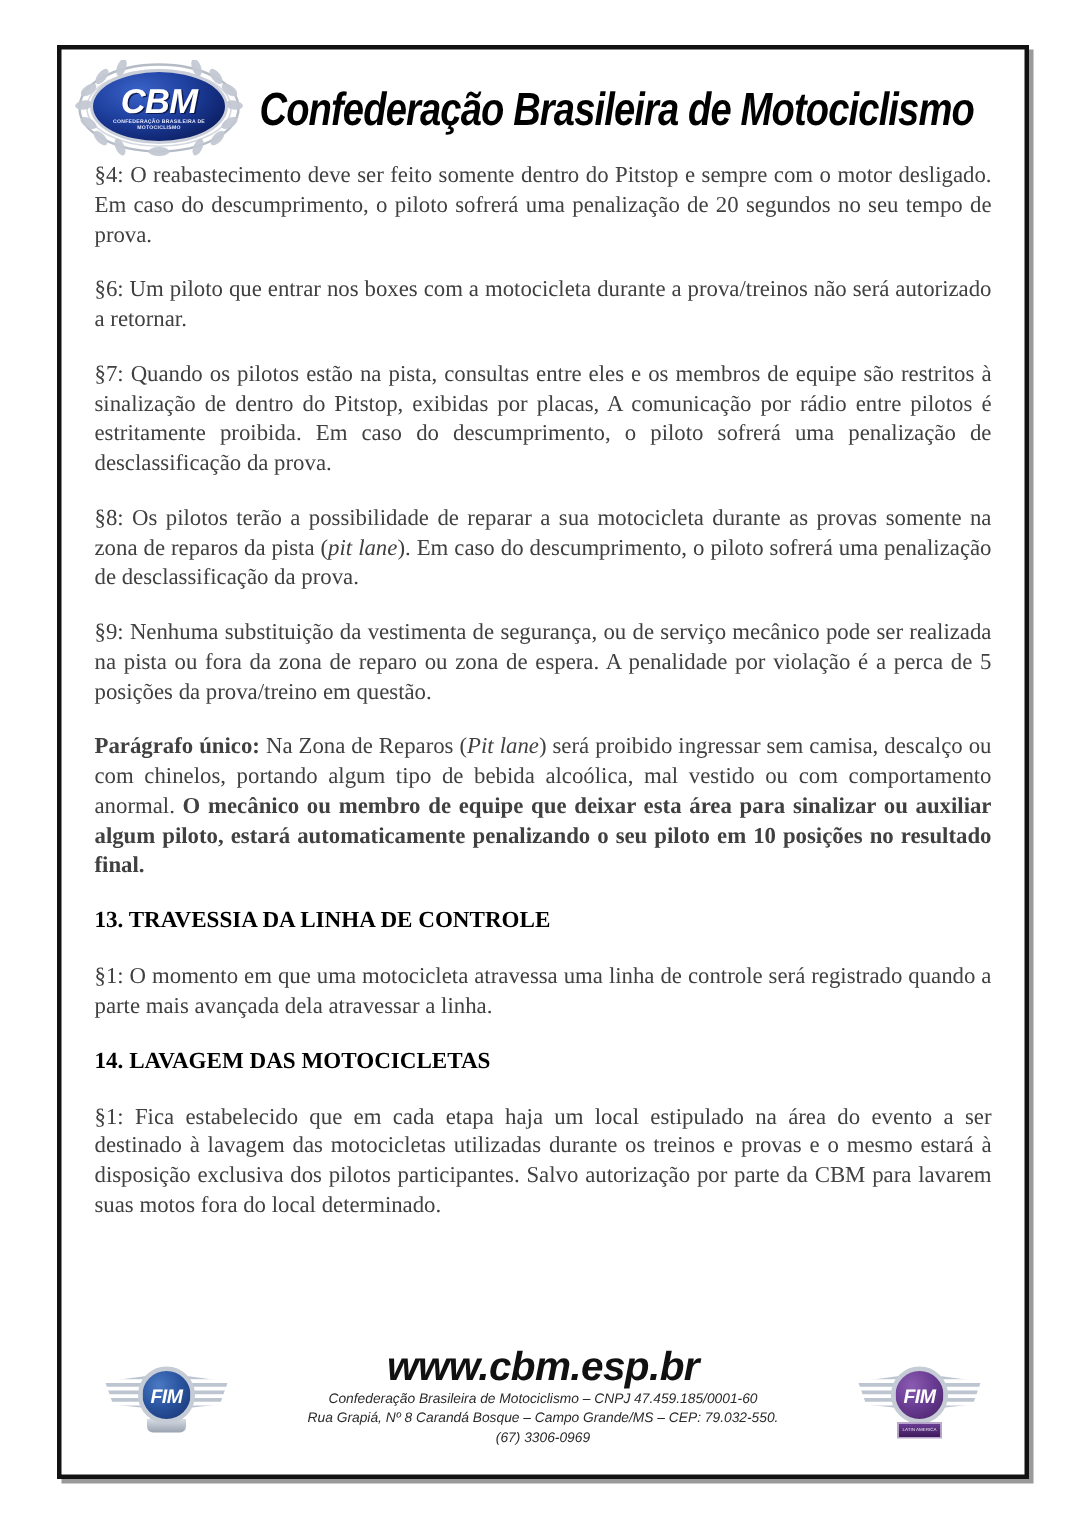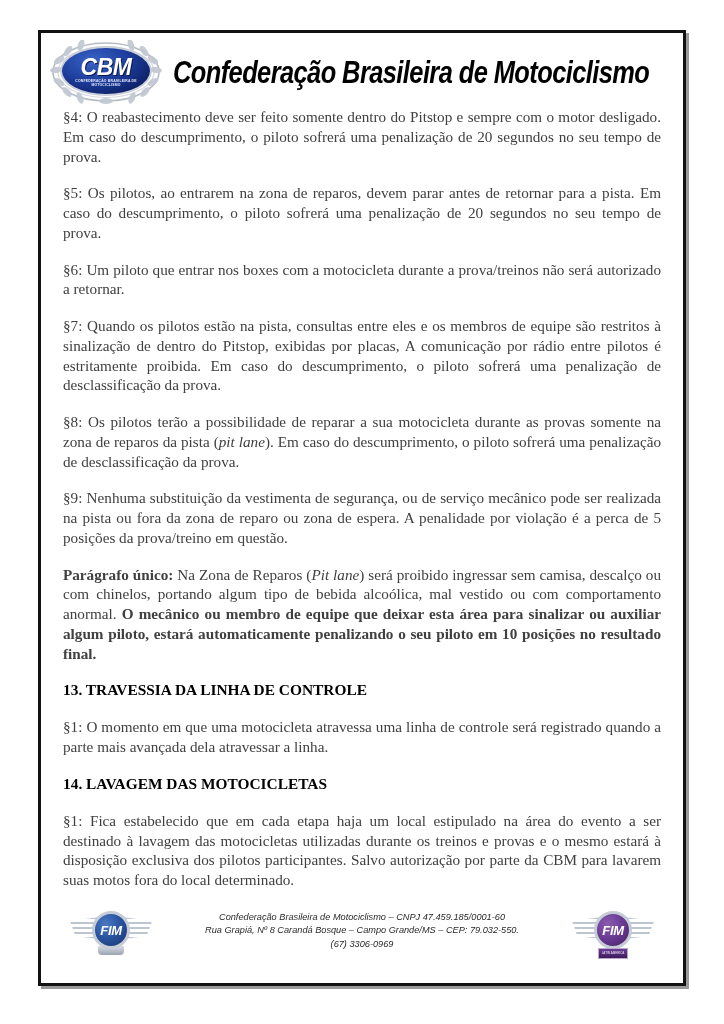--- a/index.html
+++ b/index.html
@@ -277,21 +277,20 @@
         <div class="cbm-oval">
           <div class="cbm-text">CBM</div>
           <div class="cbm-sub">CONFEDERAÇÃO BRASILEIRA DE MOTOCICLISMO</div>
         </div>
       </div>
       <div class="header-title">Confederação Brasileira de Motociclismo</div>
     </div>
 
     <div class="content" id="doc-body">
         <p class="para">§4: O reabastecimento deve ser feito somente dentro do Pitstop e sempre com o motor desligado. Em caso do descumprimento, o piloto sofrerá uma penalização de 20 segundos no seu tempo de prova.</p>
-        <p class="para">§5: Os pilotos, ao entrarem na zona de reparos, devem parar antes de retornar para a pista. Em caso do descumprimento, o piloto sofrerá uma penalização de 20 segundos no seu tempo de prova.</p>
         <p class="para">§6: Um piloto que entrar nos boxes com a motocicleta durante a prova/treinos não será autorizado a retornar.</p>
         <p class="para">§7: Quando os pilotos estão na pista, consultas entre eles e os membros de equipe são restritos à sinalização de dentro do Pitstop, exibidas por placas, A comunicação por rádio entre pilotos é estritamente proibida. Em caso do descumprimento, o piloto sofrerá uma penalização de desclassificação da prova.</p>
         <p class="para"><span>§8: Os pilotos terão a possibilidade de reparar a sua motocicleta durante as provas somente na zona de reparos da pista (</span><span class="i">pit lane</span><span>). Em caso do descumprimento, o piloto sofrerá uma penalização de desclassificação da prova.</span></p>
         <p class="para">§9: Nenhuma substituição da vestimenta de segurança, ou de serviço mecânico pode ser realizada na pista ou fora da zona de reparo ou zona de espera. A penalidade por violação é a perca de 5 posições da prova/treino em questão.</p>
         <p class="para"><span class="b">Parágrafo único:</span><span> Na Zona de Reparos (</span><span class="i">Pit lane</span><span>) será proibido ingressar sem camisa, descalço ou com chinelos, portando algum tipo de bebida alcoólica, mal vestido ou com comportamento anormal. </span><span class="b">O mecânico ou membro de equipe que deixar esta área para sinalizar ou auxiliar algum piloto, estará automaticamente penalizando o seu piloto em 10 posições no resultado final.</span></p>
         <h2 class="section">13. TRAVESSIA DA LINHA DE CONTROLE</h2>
         <p class="para">§1: O momento em que uma motocicleta atravessa uma linha de controle será registrado quando a parte mais avançada dela atravessar a linha.</p>
         <h2 class="section">14. LAVAGEM DAS MOTOCICLETAS</h2>
         <p class="para">§1: Fica estabelecido que em cada etapa haja um local estipulado na área do evento a ser destinado à lavagem das motocicletas utilizadas durante os treinos e provas e o mesmo estará à disposição exclusiva dos pilotos participantes. Salvo autorização por parte da CBM para lavarem suas motos fora do local determinado.</p>
       </div>
@@ -299,20 +298,21 @@
     <div class="footer">
 
       <div class="fim">
         <div class="fim-wing l"></div>
         <div class="fim-wing r"></div>
         <div class="fim-base"></div>
         <div class="fim-disc blue">FIM</div>
       </div>
 
       <div class="footer-center">
+        <div class="footer-url">www.cbm.esp.br</div>
         <div class="footer-line">Confederação Brasileira de Motociclismo – CNPJ 47.459.185/0001-60</div>
         <div class="footer-line">Rua Grapiá, Nº 8 Carandá Bosque – Campo Grande/MS – CEP: 79.032-550.</div>
         <div class="footer-line">(67) 3306-0969</div>
       </div>
 
       <div class="fim">
         <div class="fim-wing l"></div>
         <div class="fim-wing r"></div>
         <div class="fim-disc purple">FIM</div>
         <div class="fim-plinth">LATIN AMERICA</div>

